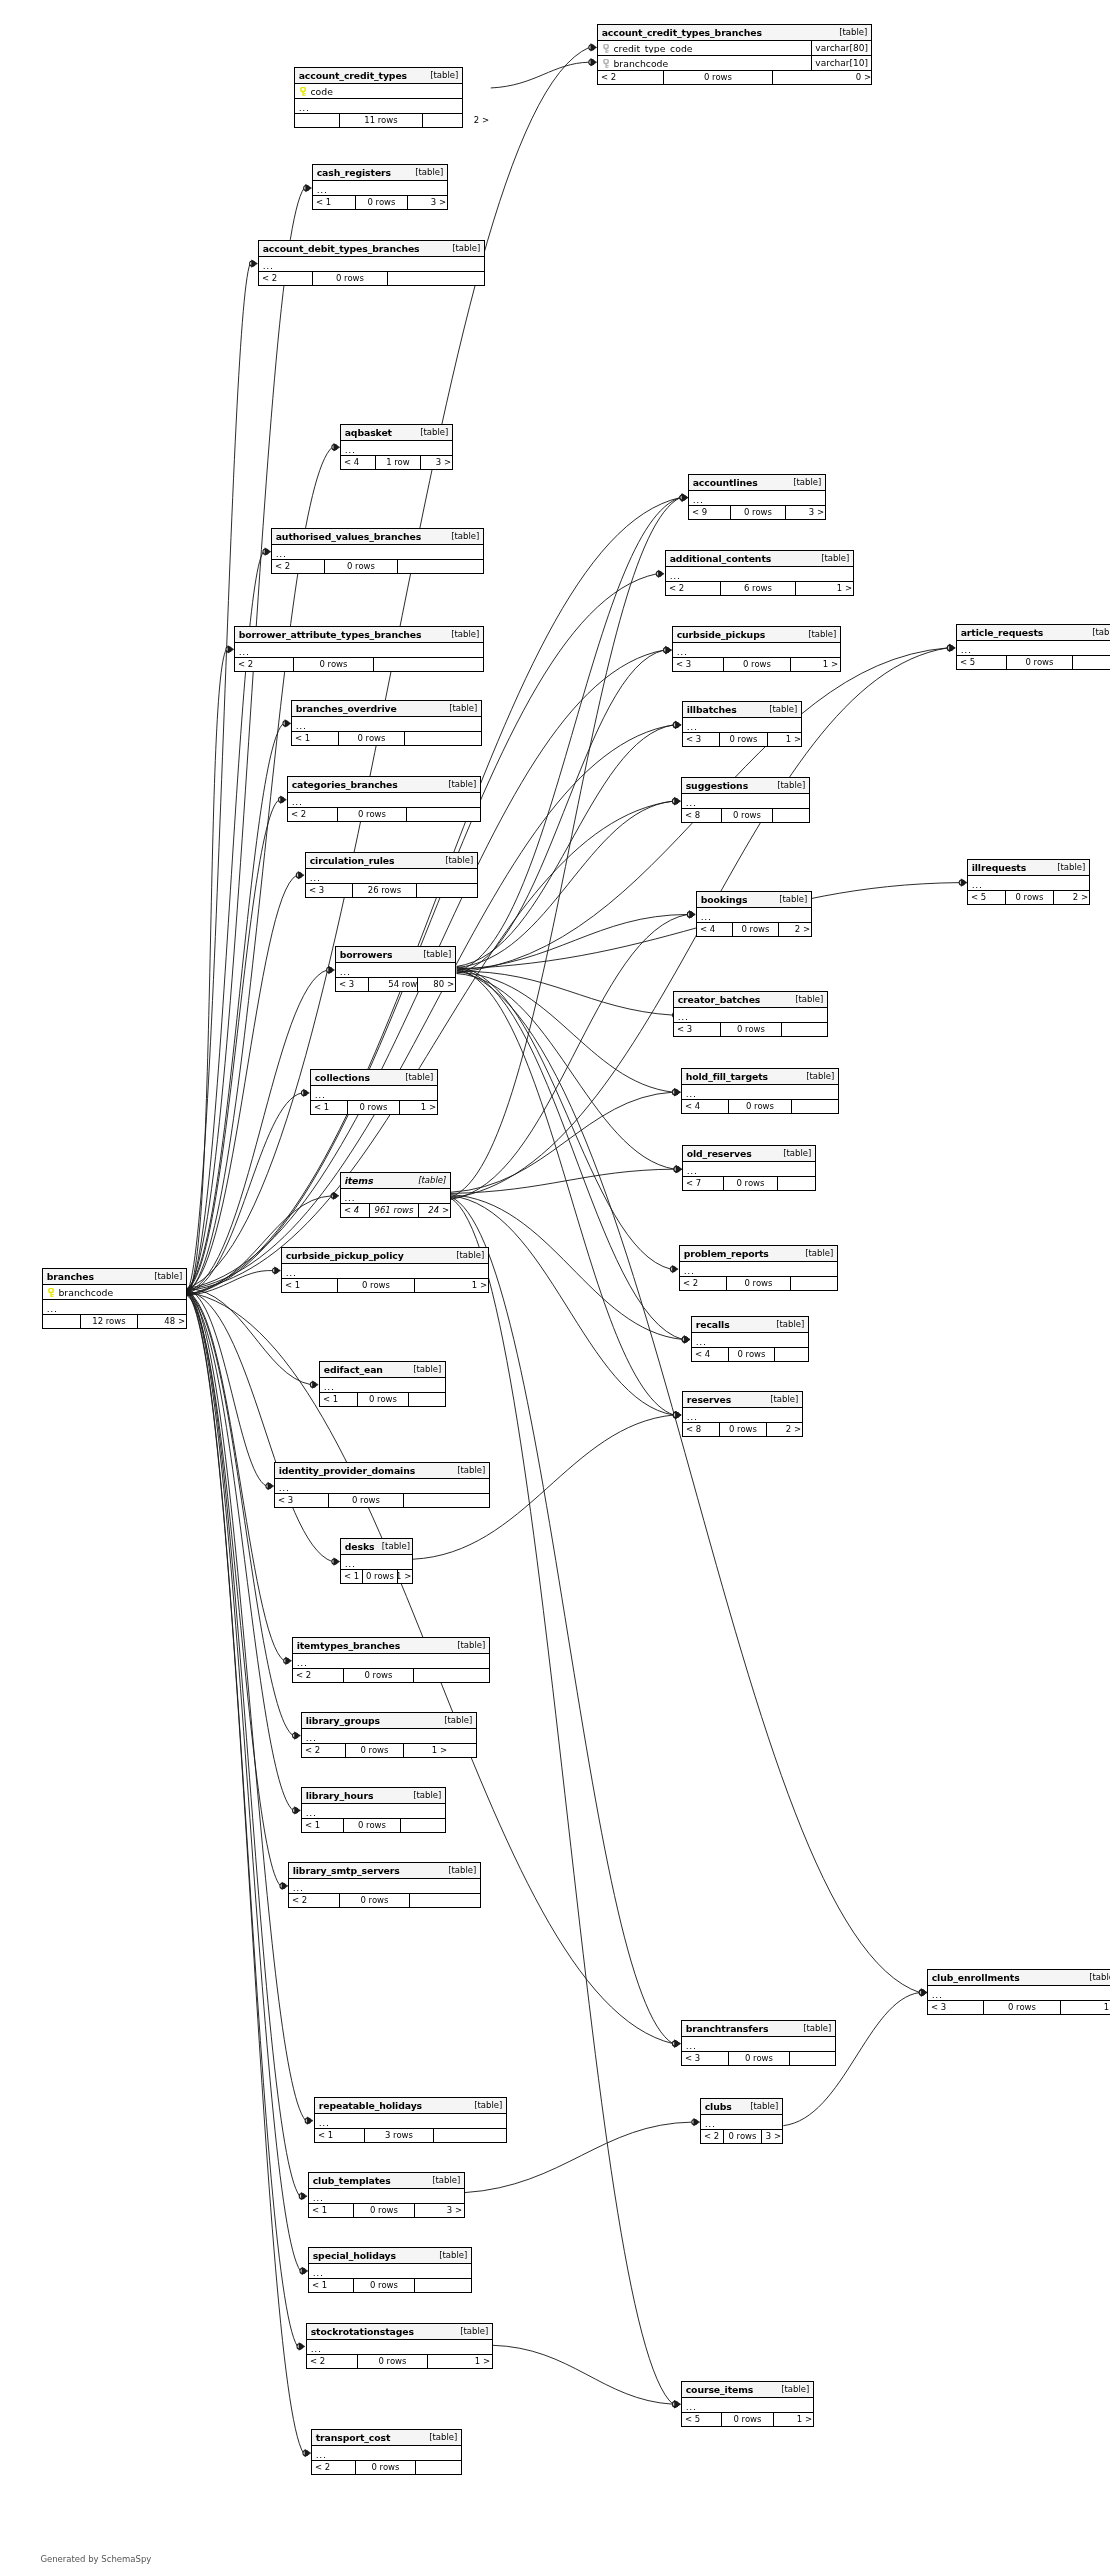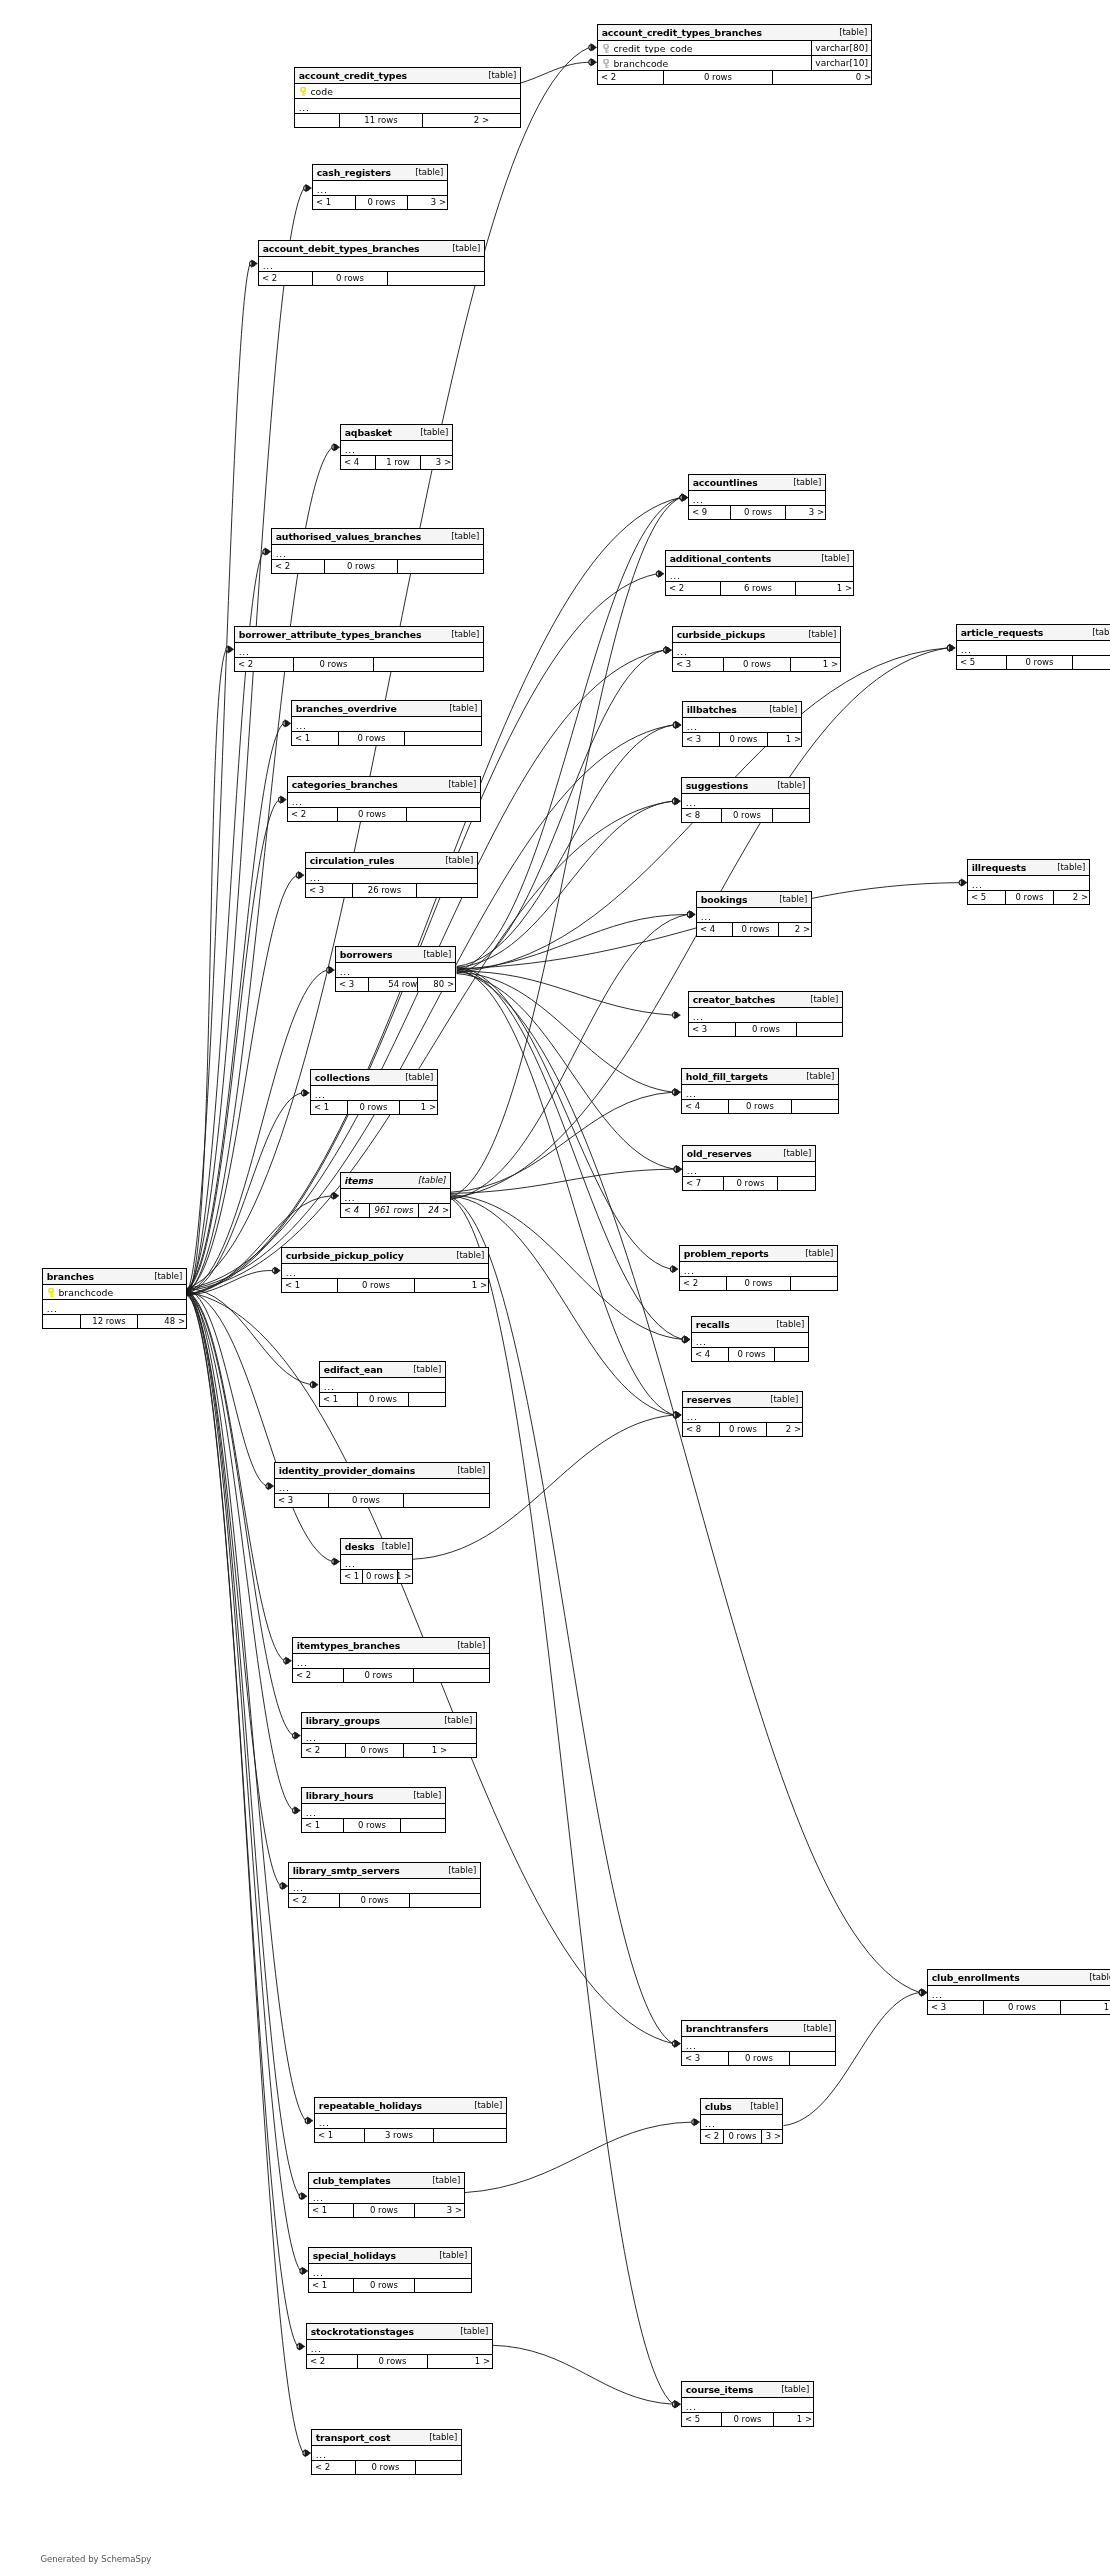--- a/index.html
+++ b/index.html
@@ -462,21 +462,21 @@
             <span class="col-label">branchcode</span>
           </div>
           <div class="col-type">varchar[10]</div>
         </div>
         <div class="tbl-foot">
           <div class="foot-cell foot-left" style="width: 65px; flex: 0 0 auto;">&lt; 2</div>
           <div class="foot-cell foot-mid" style="width: 110px; flex: 0 0 auto;">0 rows</div>
           <div class="foot-cell foot-right" style="width: 101px; flex: 0 0 auto;">0 &gt;</div>
         </div>
       </div>
-      <div class="tbl" style="left: 258px; top: 67px; width: 227px;">
+      <div class="tbl" style="left: 258px; top: 67px; width: 169px;">
         <div class="tbl-title">
           <span class="tbl-name">account_credit_types</span>
           <span class="tbl-tag">[table]</span>
         </div>
         <div class="col-row">
           <div class="col-main">
             <span class="keyicon"><svg viewBox="0 0 11 14" width="8.1" height="10.4">
                 <circle cx="5.5" cy="3.2" r="3.0" fill="none" stroke="#e8e800" stroke-width="2"></circle>
                 <rect x="4.6" y="5.4" width="1.9" height="8.0" fill="#e8e800"></rect>
                 <rect x="6.5" y="8.2" width="2.6" height="1.7" fill="#e8e800"></rect>
@@ -761,21 +761,21 @@
           <div class="col-main">
             <span class="ellipsis">...</span>
           </div>
         </div>
         <div class="tbl-foot">
           <div class="foot-cell foot-left" style="width: 32px; flex: 0 0 auto;">&lt; 3</div>
           <div class="foot-cell foot-mid" style="width: 50px; flex: 0 0 auto; padding-left: 24px;">54 rows</div>
           <div class="foot-cell foot-right" style="width: 39px; flex: 0 0 auto;">80 &gt;</div>
         </div>
       </div>
-      <div class="tbl" style="left: 652px; top: 991px; width: 155px;">
+      <div class="tbl" style="left: 637px; top: 991px; width: 155px;">
         <div class="tbl-title">
           <span class="tbl-name">creator_batches</span>
           <span class="tbl-tag">[table]</span>
         </div>
         <div class="col-row last-col">
           <div class="col-main">
             <span class="ellipsis">...</span>
           </div>
         </div>
         <div class="tbl-foot">

